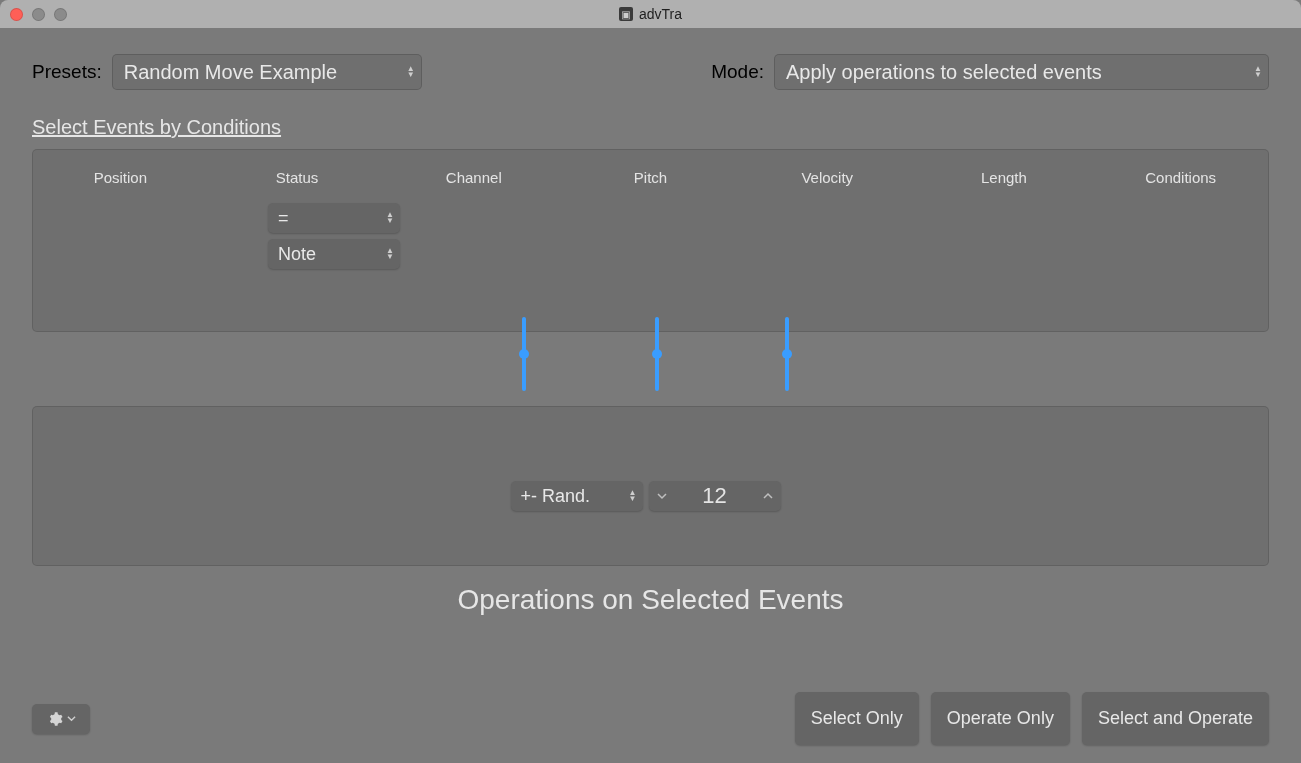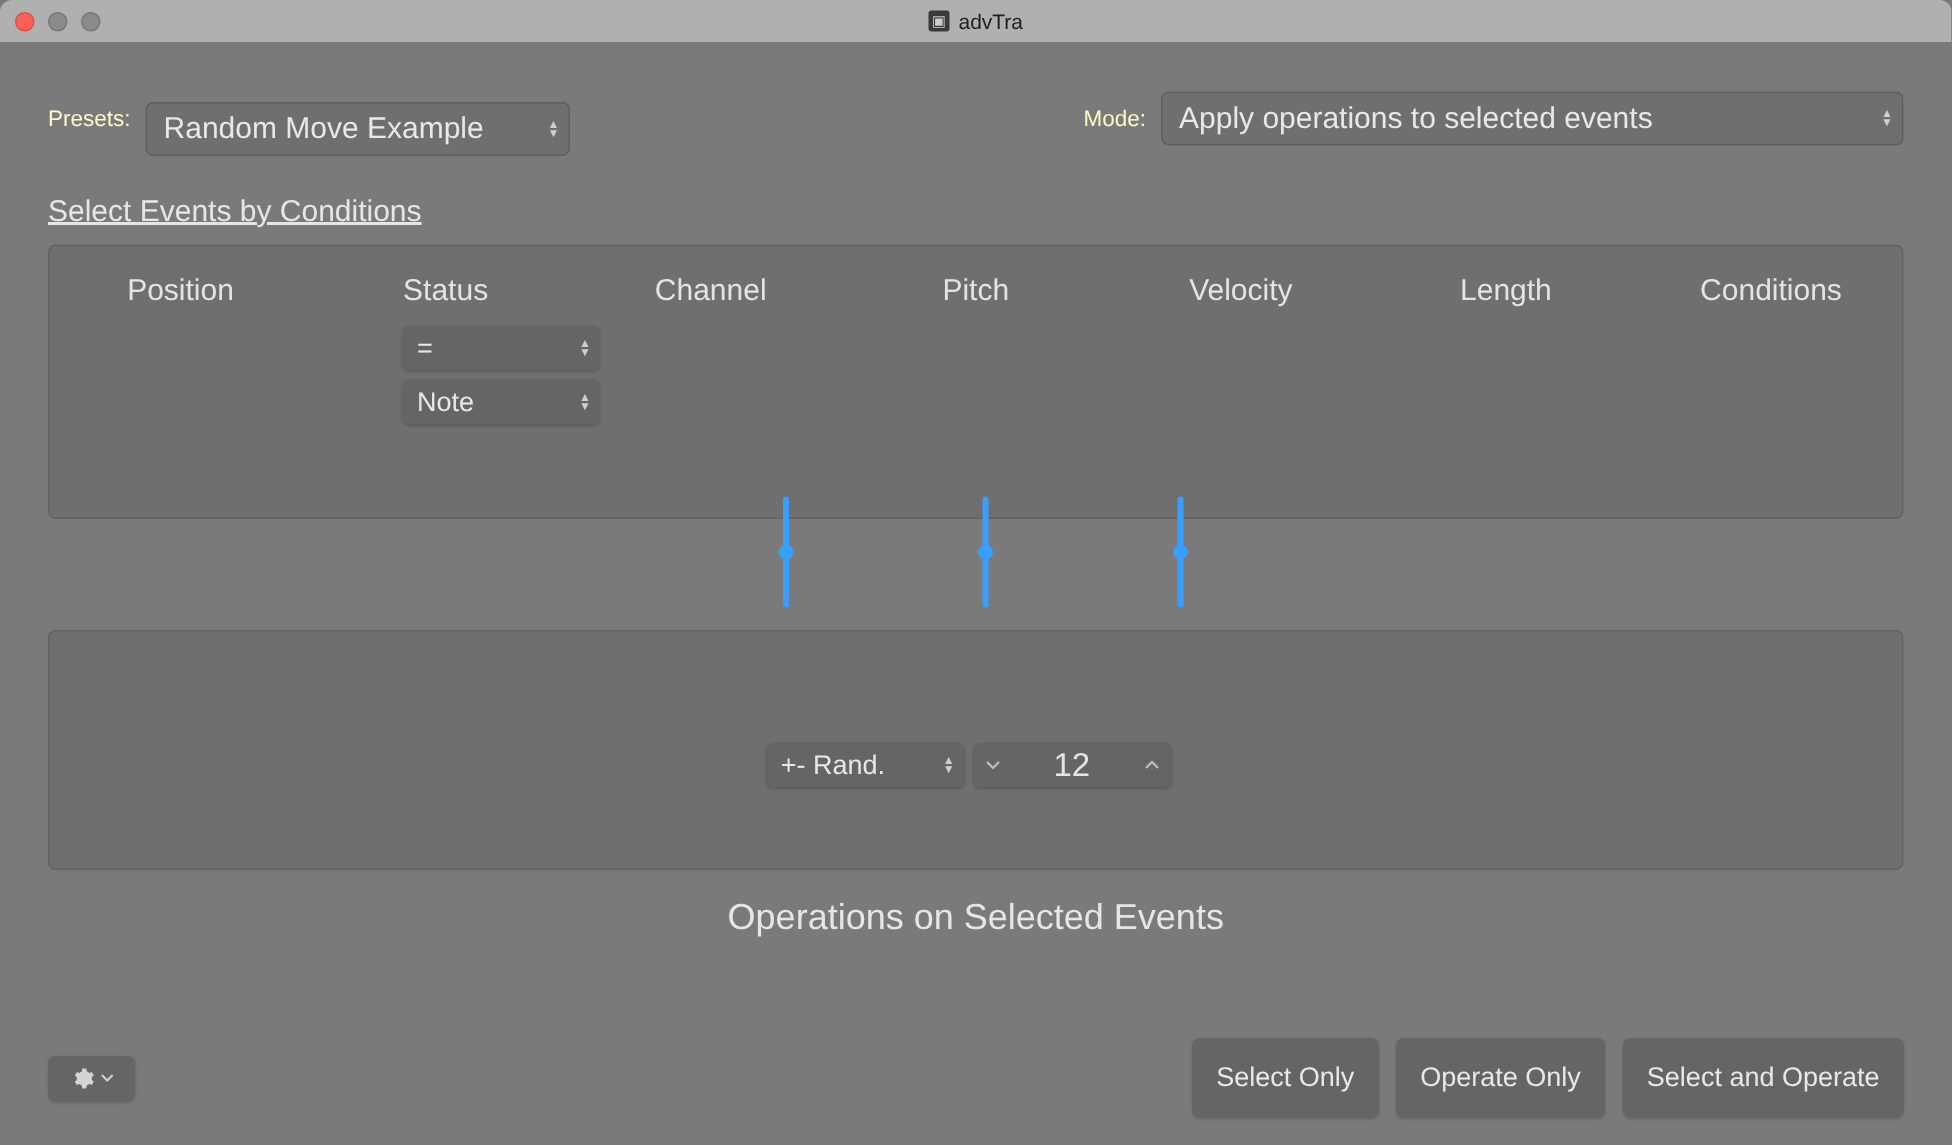--- a/index.html
+++ b/index.html
@@ -47,41 +47,41 @@
     flex-direction:column;
     position: relative;
   }
   .top-row {
     display:flex;
     justify-content:space-between;
     align-items:center;
     margin-bottom: 26px;
   }
   .field-group { display:flex; align-items:center; gap:10px; }
-  .label { color:#fef9c3; font-size:15px; }
+  .label { color:#000000; font-size:19px; }
   .select {
     background:#6f6f6f;
     color:#e8e8e8;
     border:none;
     border-radius:5px;
     position:relative;
     display:flex;
     align-items:center;
     box-shadow: inset 0 0 0 1px rgba(0,0,0,0.15);
   }
   .select-text { padding: 6px 12px; flex:1; }
   .select-caret {
     width:22px; height:100%;
     display:flex; align-items:center; justify-content:center;
     color:#d0d0d0;
     font-size:10px;
     flex-direction:column;
     line-height:6px;
   }
-  .preset-select { width: 283px; height:36px; font-size:20px;margin-top:14px;}
+  .preset-select { width: 310px; height:36px; font-size:20px;}
   .mode-select { width: 495px; height:36px; font-size:20px;}
   
   .section-label {
     color:#e6e6e6;
     font-size:20px;
     margin-bottom:10px;
     text-decoration:underline;
   }
   .panel {
     background:#6f6f6f;
@@ -91,21 +91,21 @@
   .conditions-panel {
     height: 183px;
     position:relative;
     padding-top:20px;
   }
   .col-headers {
     display:flex;
     justify-content:space-around;
     width:100%;
     color:#e4e4e4;
-    font-size:20px;
+    font-size:15px;
   }
   .col-headers span { flex:1; text-align:center; }
   
   .status-controls {
     position:absolute;
     left: 236px;
     top: 54px;
     display:flex;
     flex-direction:column;
     gap:6px;
@@ -172,21 +172,21 @@
   .spinner .spin-btn {
     width:26px; height:100%;
     display:flex; align-items:center; justify-content:center;
     color:#bfbfbf;
   }
   .spinner .spin-val { flex:1; text-align:center; font-size:22px; }
   
   .center-label {
     text-align:center;
     color:#e6e6e6;
-    font-size:24px;
+    font-size:28px;
     margin-top:18px;
   }
   
   .bottom-bar {
     position:absolute;
     left:32px; right:32px; bottom:18px;
     display:flex;
     justify-content:space-between;
     align-items:center;
   }

